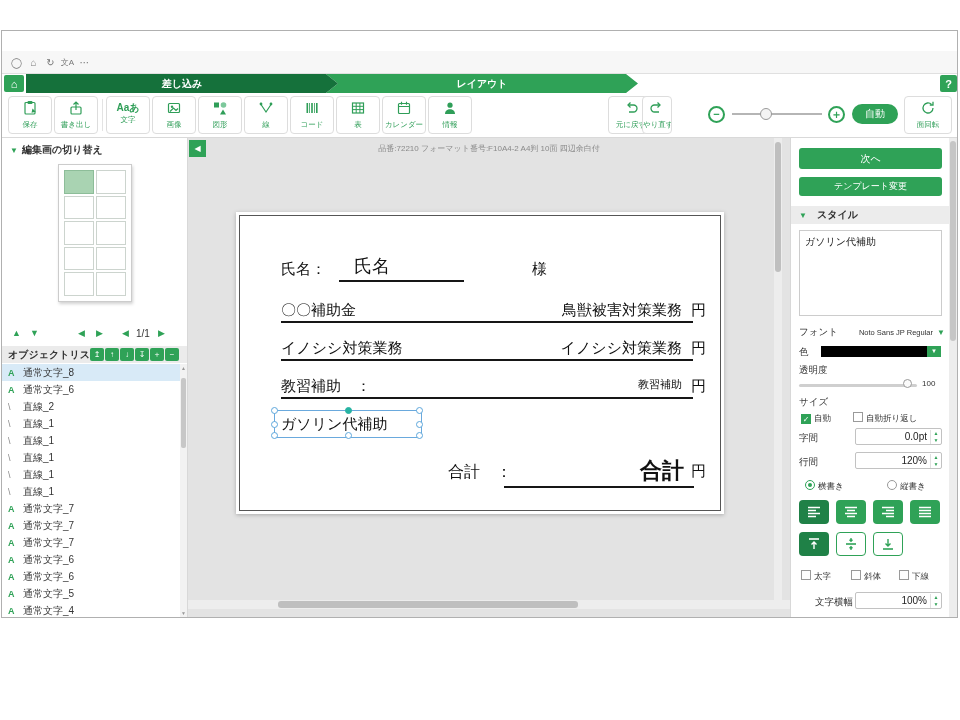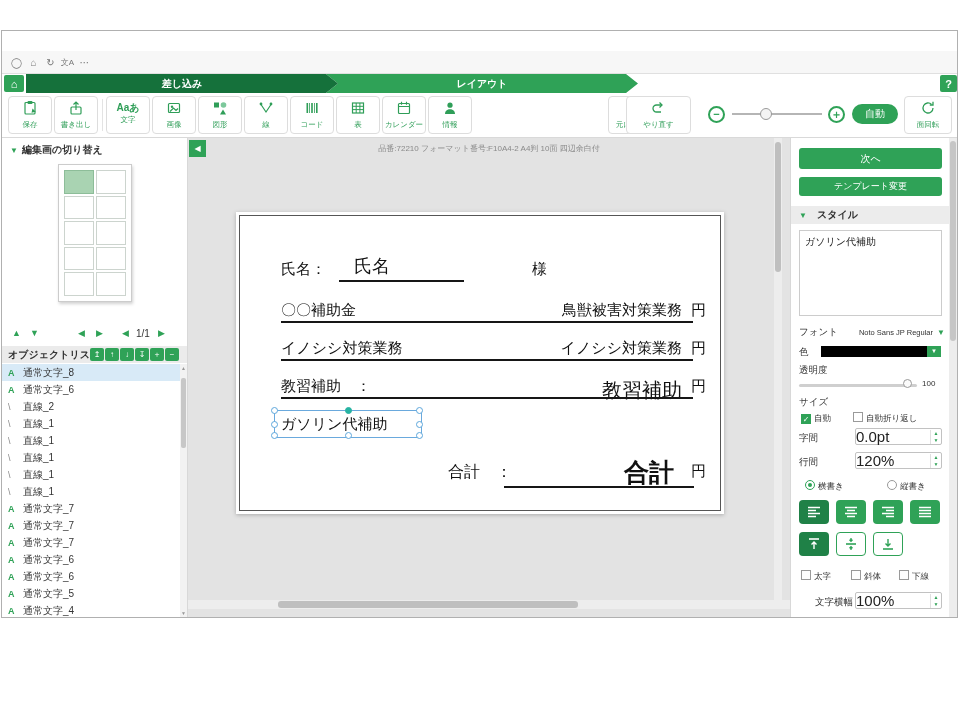--- a/index.html
+++ b/index.html
@@ -76,21 +76,21 @@
 .cvscroll .th{position:absolute;left:1px;top:4px;width:6px;height:130px;background:#bfbfbf;border-radius:3px}
 .chscroll{position:absolute;left:0;top:462px;width:602px;height:9px;background:#ededed}
 .chscroll .th{position:absolute;top:1px;left:90px;width:300px;height:7px;background:#bfbfbf;border-radius:3px}
 
 .gbtn{position:absolute;left:8px;width:143px;background:#2fa257;border-radius:3px;color:#fff;display:flex;align-items:center;justify-content:center}
 .stylehead{position:absolute;left:0;top:68px;width:159px;height:18px;background:#ececec;display:flex;align-items:center}
 .stylehead .t{font-size:10px;font-weight:bold;color:#333;margin-left:6px}
 .preview{position:absolute;left:8px;top:92px;width:143px;height:86px;background:#fff;border:1px solid #ccc;font-size:10px;color:#222;padding:4px 5px}
 .rlabel{position:absolute;font-size:9.5px;color:#333;white-space:nowrap}
 .spin{position:absolute;height:17px;width:87px;left:64px;border:1px solid #c2c2c2;background:#fff;border-radius:2px;display:flex;align-items:center}
-.spin .v{flex:1;font-size:15px;color:#222;padding-right:3px}
+.spin .v{flex:1;text-align:right;font-size:10px;color:#222;padding-right:3px}
 .spin .arr{width:11px;display:flex;flex-direction:column;align-items:center;border-left:1px solid #e0e0e0}
 .spin .arr span{font-size:5px;color:#2fa257;line-height:7px}
 .cb{display:inline-block;width:10px;height:10px;border:1px solid #9a9a9a;background:#fff;vertical-align:-1px;margin-right:3px;font-size:8px;line-height:10px;text-align:center}
 .cb.on{background:#2fa257;border-color:#2fa257;color:#fff}
 .cbl{font-size:8.5px;color:#333}
 .rad{display:inline-block;width:10px;height:10px;border-radius:50%;border:1px solid #999;background:#fff;vertical-align:-1px;margin-right:3px;position:relative}
 .rad.on{border-color:#2fa257}
 .rad.on:after{content:"";position:absolute;left:2px;top:2px;width:4px;height:4px;border-radius:50%;background:#2fa257}
 .abtn{position:absolute;width:30px;height:24px;border-radius:4px;background:#2fa257;display:flex;align-items:center;justify-content:center}
 .abtn.dark{background:#1f8147}
@@ -203,21 +203,21 @@
         </svg>
       <span class="tlabel">情報</span>
     </div>
     <div class="tbtn" style="left:606px;width:46px">
       <svg width="16" height="16" viewBox="0 0 16 16">
           <path d="M5 5h5.5a3.5 3.5 0 0 1 0 7H6" fill="none" stroke="#2f9e58" stroke-width="1.3"></path>
           <path d="M7.5 2.5L5 5l2.5 2.5" fill="none" stroke="#2f9e58" stroke-width="1.3"></path>
         </svg>
       <span class="tlabel">元に戻す</span>
     </div>
-    <div class="tbtn" style="left:624px;width:65px">
+    <div class="tbtn" style="left:640px;width:30px">
       <svg width="16" height="16" viewBox="0 0 16 16">
           <path d="M11 5H5.5a3.5 3.5 0 0 0 0 7H10" fill="none" stroke="#2f9e58" stroke-width="1.3"></path>
           <path d="M8.5 2.5L11 5 8.5 7.5" fill="none" stroke="#2f9e58" stroke-width="1.3"></path>
         </svg>
       <span class="tlabel">やり直す</span>
     </div>
     <div class="zbtn" style="left:706px">−</div>
     <div class="ztrack" style="left:730px;width:90px"></div>
     <div class="sknob" style="left:758px"></div>
     <div class="zbtn" style="left:826px">＋</div>
@@ -352,39 +352,39 @@
         <span class="lt amt" style="top:89px;font-size:15px">鳥獣被害対策業務</span>
         <span class="lt unit" style="top:89px;font-size:15px">円</span>
         <div class="ul" style="left:45px;top:109px;width:412px"></div>
 
         <span class="lt" style="left:45px;top:127px;font-size:15px">イノシシ対策業務</span>
         <span class="lt amt" style="top:127px;font-size:15px">イノシシ対策業務</span>
         <span class="lt unit" style="top:127px;font-size:15px">円</span>
         <div class="ul" style="left:45px;top:147px;width:412px"></div>
 
         <span class="lt" style="left:45px;top:165px;font-size:15px">教習補助　：</span>
-        <span class="lt amt" style="top:165px;font-size:20px">教習補助</span>
+        <span class="lt amt" style="top:165px;font-size:11px">教習補助</span>
         <span class="lt unit" style="top:165px;font-size:15px">円</span>
         <div class="ul" style="left:45px;top:185px;width:412px"></div>
 
         <div class="selbox">
           <span class="lt" style="left:6px;top:4px;font-size:15px">ガソリン代補助</span>
           <span class="hd" style="left:-4px;top:-4px"></span>
           <span class="hd rot" style="left:70px;top:-4px"></span>
           <span class="hd" style="left:141px;top:-4px"></span>
           <span class="hd" style="left:-4px;top:10px"></span>
           <span class="hd" style="left:141px;top:10px"></span>
           <span class="hd" style="left:-4px;top:21px"></span>
           <span class="hd" style="left:70px;top:21px"></span>
           <span class="hd" style="left:141px;top:21px"></span>
         </div>
 
         <span class="lt" style="left:212px;top:250px;font-size:16px">合計　：</span>
         <div class="ul" style="left:268px;top:274px;width:190px"></div>
-        <span class="lt" style="left:388px;top:244px;font-size:25px;font-weight:bold">合計</span>
+        <span class="lt" style="left:404px;top:244px;font-size:22px;font-weight:bold">合計</span>
         <span class="lt unit" style="top:250px;font-size:15px">円</span>
       </div>
 
       <div class="cvscroll">
           <div class="th"></div>
         </div>
       <div class="chscroll">
           <div class="th"></div>
         </div>
     </div>

